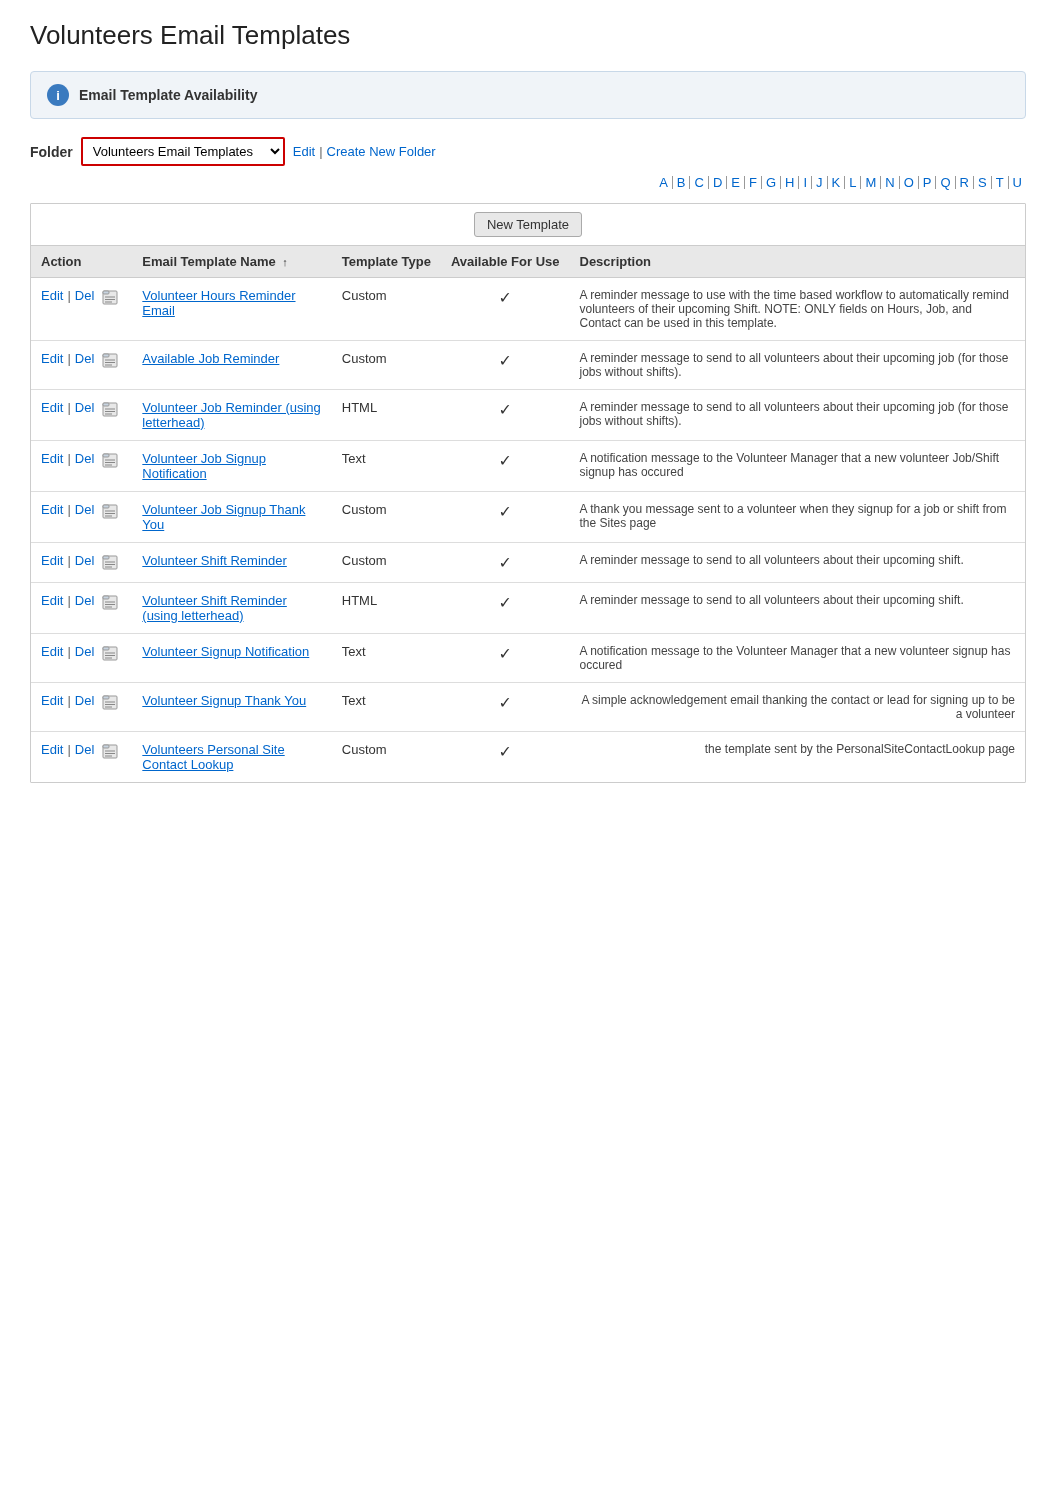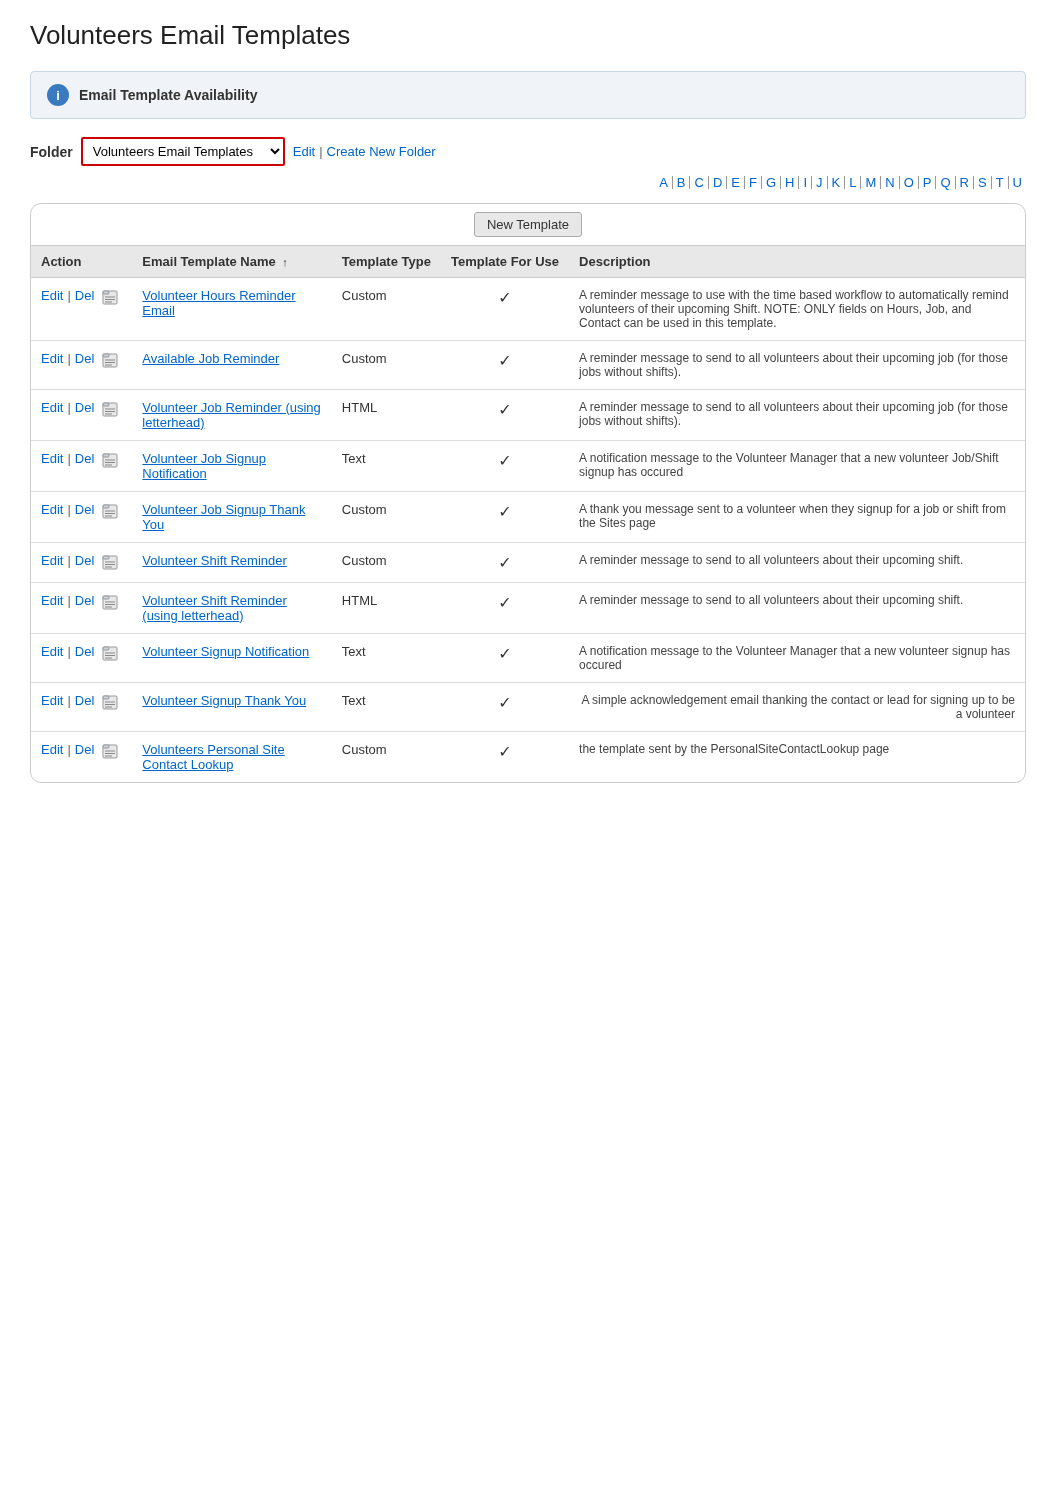--- a/index.html
+++ b/index.html
@@ -95,21 +95,21 @@
       color: #0066cc;
       text-decoration: none;
       padding: 0 4px;
       border-right: 1px solid #999;
       cursor: pointer;
       line-height: 1;
     }
     .alpha-row a:last-child { border-right: none; }
     .table-container {
       border: 1px solid #ccc;
-      border-radius: 11px;
+      border-radius: 1px;
     }
     .new-template-row {
       display: flex;
       justify-content: center;
       padding: 8px;
       border-bottom: 1px solid #ccc;
     }
     .new-template-btn {
       background: #e8e8e8;
       border: 1px solid #aaa;
@@ -222,21 +222,21 @@
   </div>
   <table>
     <thead>
       <tr>
         <th>Action</th>
         <th>
           <span>Email Template Name</span>
           <span class="sort-arrow">↑</span>
         </th>
         <th>Template Type</th>
-        <th>Template For Use</th>
+        <th>Available For Use</th>
         <th>Description</th>
       </tr>
     </thead>
     <tbody id="table-body">
         <tr>
           <td style="white-space: nowrap; vertical-align: top; padding: 10px;">
             <div style="display: flex; align-items: flex-start; gap: 4px;">
               <a class="action-link">Edit</a>
               <span class="action-sep">|</span>
               <a class="action-link">Del</a>
@@ -445,17 +445,17 @@
     <line x1="3" y1="11.5" x2="13" y2="11.5" stroke="#888" stroke-width="1"></line>
     <line x1="3" y1="14" x2="10" y2="14" stroke="#888" stroke-width="1"></line>
   </svg></span>
             </div>
           </td>
           <td><a class="template-link">Volunteers Personal Site Contact Lookup</a></td>
           <td>Custom</td>
           <td style="text-align: center;">
             <span class="checkmark">✓</span>
           </td>
-          <td style="font-size: 12px; color: rgb(68, 68, 68);">the template sent by the PersonalSiteContactLookup page</td>
+          <td style="font-size: 12px; color: rgb(68, 68, 68); text-align: right;">the template sent by the PersonalSiteContactLookup page</td>
         </tr>
       </tbody>
   </table>
 </div>
 
 </body></html>

